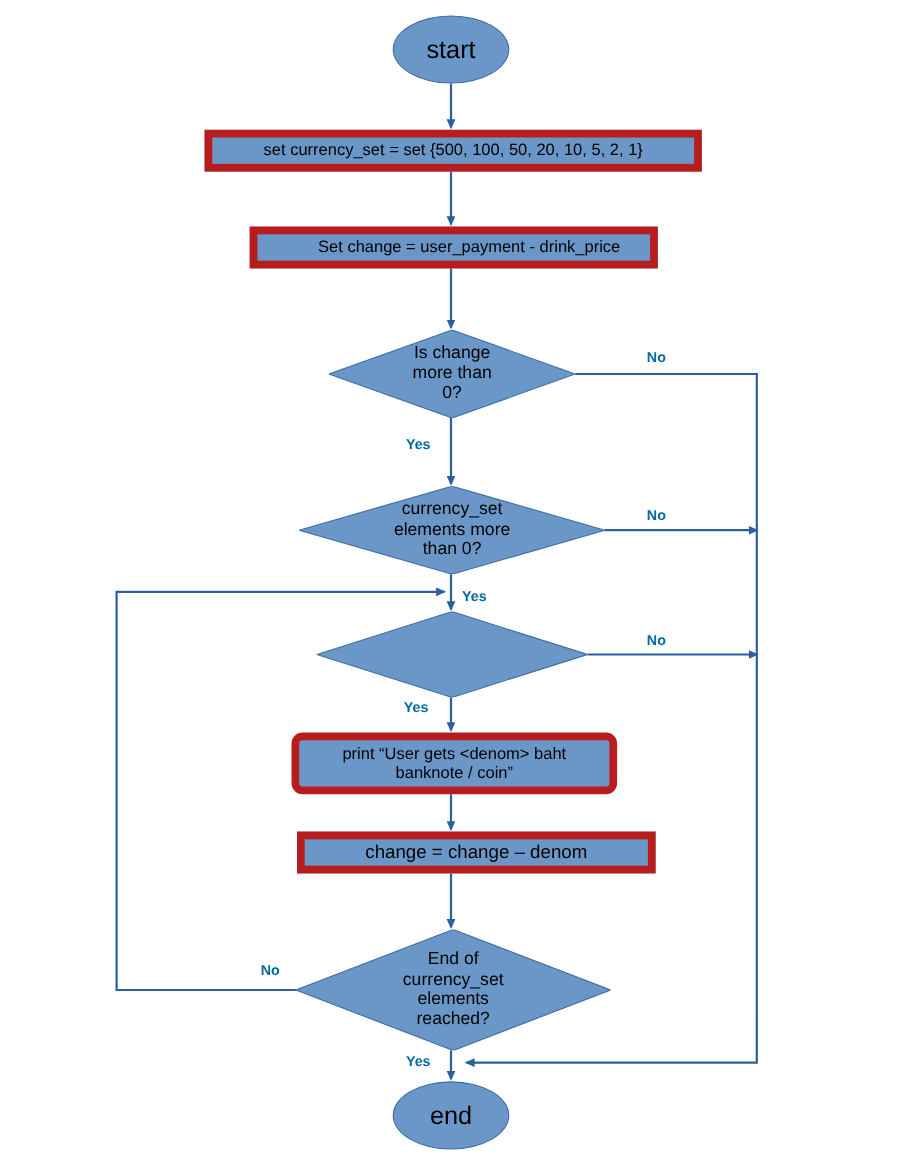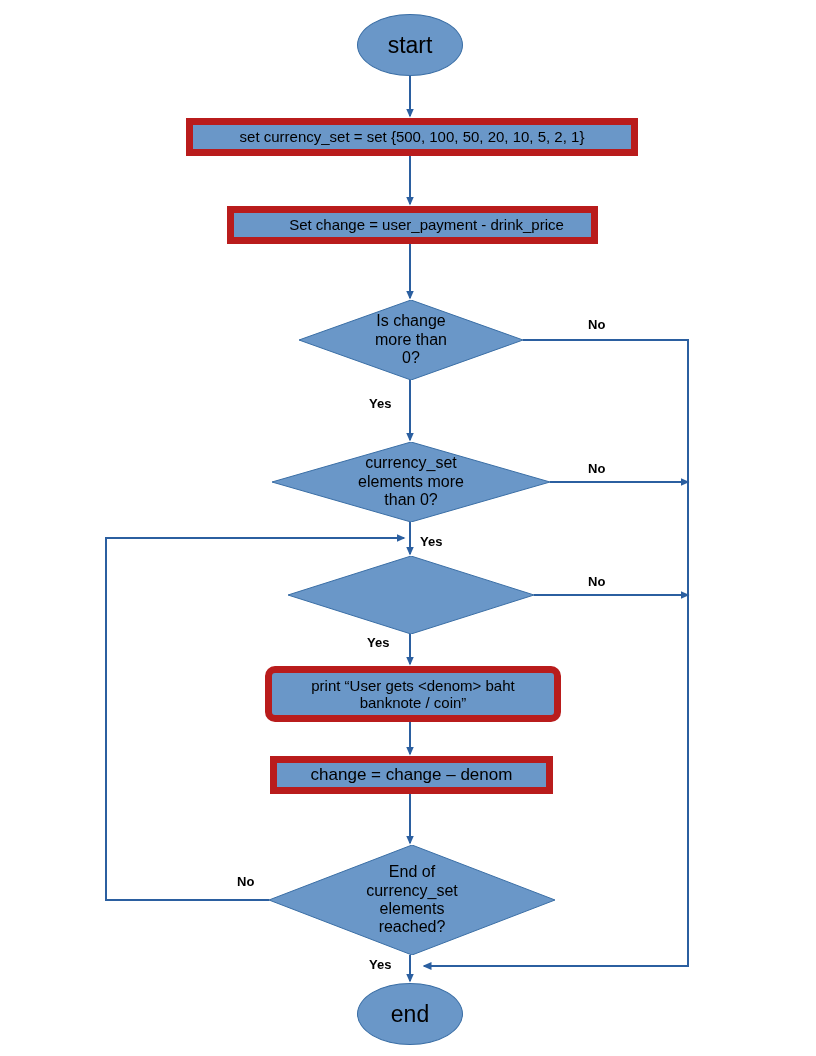--- a/index.html
+++ b/index.html
@@ -70,21 +70,21 @@
     height: 100%;
   }
   .decision .node-text {
     position: relative;
     z-index: 2;
   }
   .edge-label {
     position: absolute;
     font-size: 13px;
     font-weight: bold;
-    color: #000000;
+    color: #0369a1;
     white-space: nowrap;
   }
 </style>
 </head>
 <body>
 
 <div id="canvas">
 
   <svg id="wires" viewBox="0 0 816 1056">
     <defs>
@@ -156,21 +156,21 @@
     <svg class="diamond-shape" viewBox="0 0 246 78" preserveAspectRatio="none">
       <polygon points="123,0 246,39 123,78 0,39" fill="#6a97c8" stroke="#3a6ea5" stroke-width="1"></polygon>
     </svg>
   </div>
 
   <div class="node process" style="left:265px; top:666px; width:296px; height:56px;border-radius:10px;">
     <span class="node-text">print “User gets &lt;denom&gt; baht
 banknote / coin”</span>
   </div>
 
-  <div class="node process" style="left:270px; top:756px; width:283px; height:38px; font-size:17px;">
+  <div class="node process" style="left:270px; top:756px; width:326px; height:38px; font-size:17px;">
     <span class="node-text">change = change – denom</span>
   </div>
 
   <div class="node decision" style="left:269px; top:845px; width:286px; height:110px;">
     <svg class="diamond-shape" viewBox="0 0 286 110" preserveAspectRatio="none">
       <polygon points="143,0 286,55 143,110 0,55" fill="#6a97c8" stroke="#3a6ea5" stroke-width="1"></polygon>
     </svg>
     <span class="node-text">End of
 currency_set
 elements

